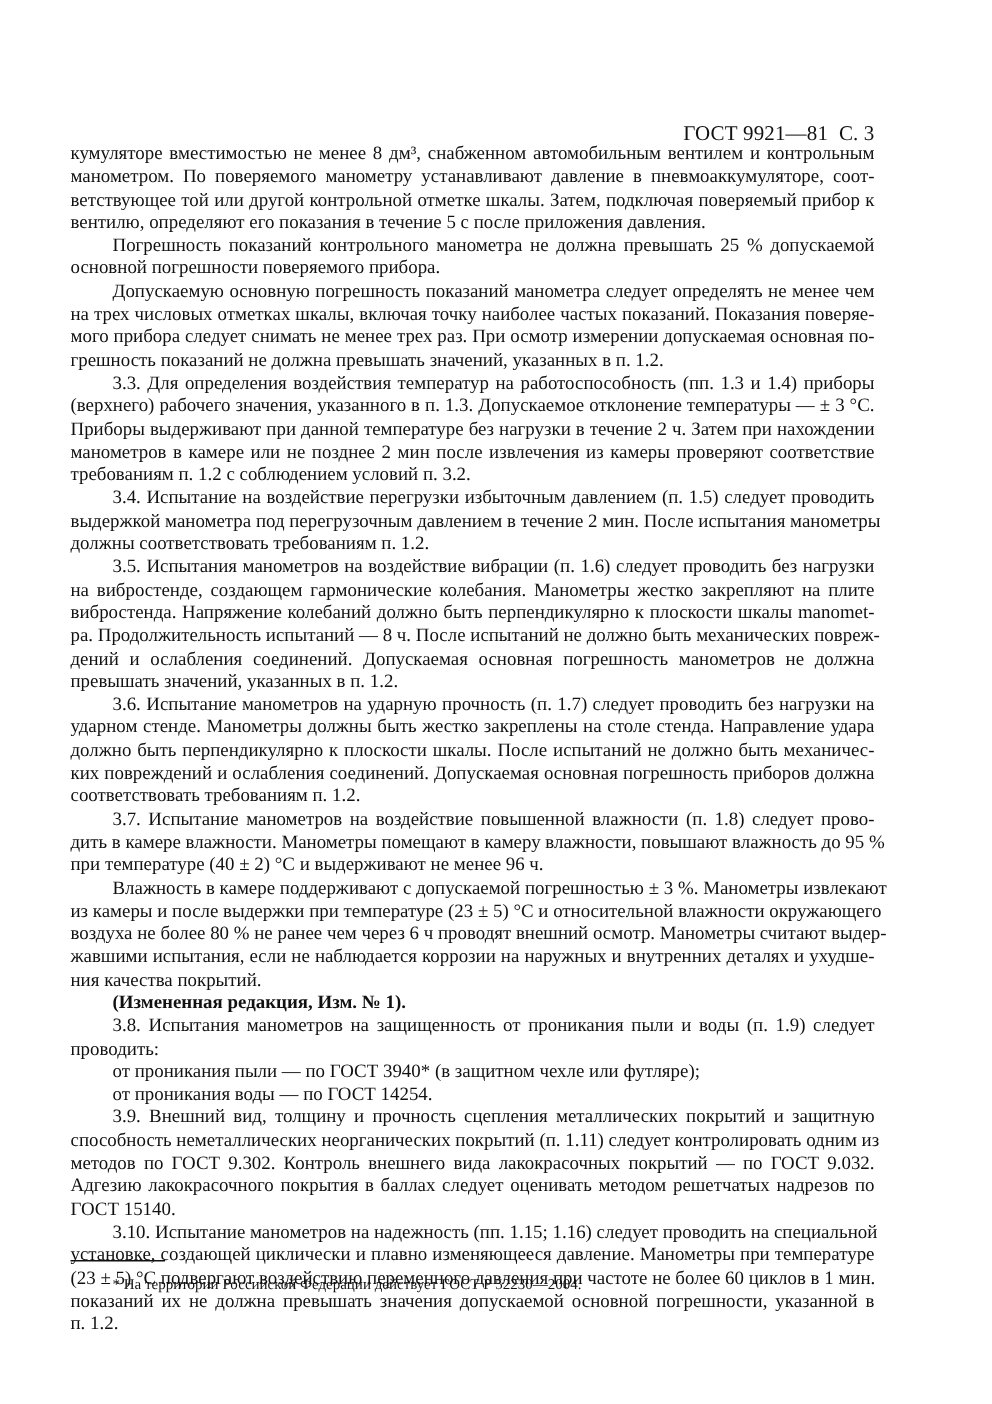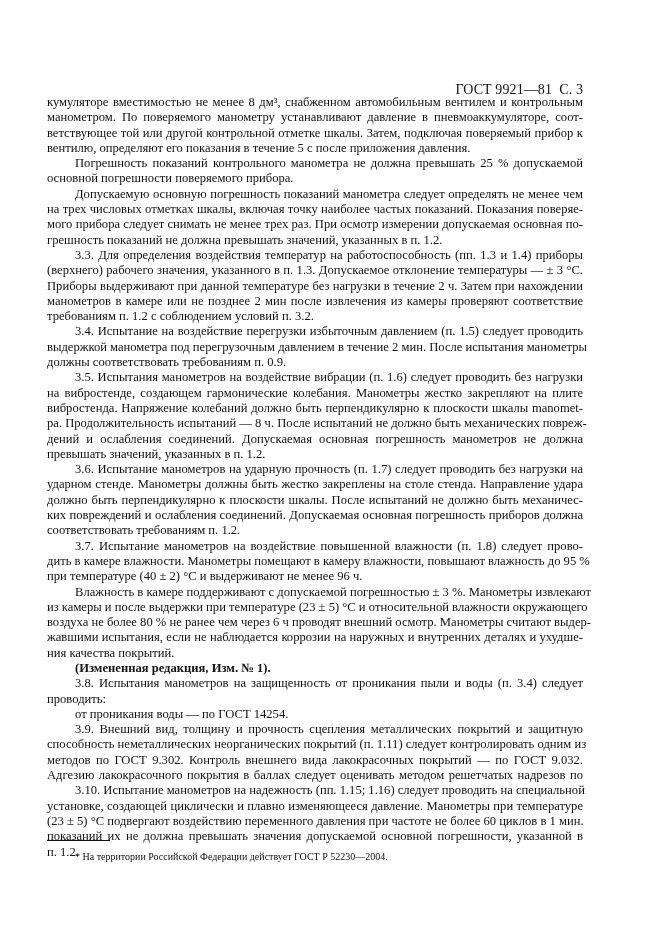--- a/index.html
+++ b/index.html
@@ -42,21 +42,21 @@
     <div class="p">
       <span class="ln ind">3.3.  Для определения воздействия температур на работоспособность (пп. 1.3 и 1.4) приборы</span>
       <span class="ln">(верхнего) рабочего значения, указанного в п. 1.3. Допускаемое отклонение температуры — ± 3 °С.</span>
       <span class="ln">Приборы выдерживают при данной температуре без нагрузки в течение 2 ч. Затем при нахождении</span>
       <span class="ln">манометров в камере или не позднее 2 мин после извлечения из камеры проверяют соответствие</span>
       <span class="ln last">требованиям п. 1.2 с соблюдением условий п. 3.2.</span>
     </div>
     <div class="p">
       <span class="ln ind">3.4.  Испытание на воздействие перегрузки избыточным давлением (п. 1.5) следует проводить</span>
       <span class="ln">выдержкой манометра под перегрузочным давлением в течение 2 мин. После испытания манометры</span>
-      <span class="ln last">должны соответствовать требованиям п. 0.9.</span>
+      <span class="ln last">должны соответствовать требованиям п. 1.2.</span>
     </div>
     <div class="p">
       <span class="ln ind">3.5.  Испытания манометров на воздействие вибрации (п. 1.6) следует проводить без нагрузки</span>
       <span class="ln">на вибростенде, создающем гармонические колебания. Манометры жестко закрепляют на плите</span>
       <span class="ln">вибростенда. Напряжение колебаний должно быть перпендикулярно к плоскости шкалы manomet-</span>
       <span class="ln">ра. Продолжительность испытаний — 8 ч. После испытаний не должно быть механических повреж-</span>
       <span class="ln">дений и ослабления соединений. Допускаемая основная погрешность манометров не должна</span>
       <span class="ln last">превышать значений, указанных в п. 1.2.</span>
     </div>
     <div class="p">
@@ -75,31 +75,35 @@
       <span class="ln ind">Влажность в камере поддерживают с допускаемой погрешностью ± 3 %. Манометры извлекают</span>
       <span class="ln">из камеры и после выдержки при температуре (23 ± 5) °С и относительной влажности окружающего</span>
       <span class="ln">воздуха не более 80 % не ранее чем через 6 ч проводят внешний осмотр. Манометры считают выдер-</span>
       <span class="ln">жавшими испытания, если не наблюдается коррозии на наружных и внутренних деталях и ухудше-</span>
       <span class="ln last">ния качества покрытий.</span>
     </div>
     <div class="p bold">
       <span class="ln ind last">(Измененная редакция, Изм. № 1).</span>
     </div>
     <div class="p">
-      <span class="ln ind">3.8.  Испытания манометров на защищенность от проникания пыли и воды (п. 3.4) следует</span>
+      <span class="ln ind">3.8.  Испытания манометров на защищенность от проникания пыли и воды (п. 1.9) следует</span>
       <span class="ln last">проводить:</span>
+    </div>
+    <div class="p">
+      <span class="ln ind last">от проникания пыли — по ГОСТ 3940* (в защитном чехле или футляре);</span>
     </div>
     <div class="p">
       <span class="ln ind last">от проникания воды — по ГОСТ 14254.</span>
     </div>
     <div class="p">
       <span class="ln ind">3.9.  Внешний вид, толщину и прочность сцепления металлических покрытий и защитную</span>
       <span class="ln">способность неметаллических неорганических покрытий (п. 1.11) следует контролировать одним из</span>
       <span class="ln">методов по ГОСТ 9.302. Контроль внешнего вида лакокрасочных покрытий — по ГОСТ 9.032.</span>
       <span class="ln">Адгезию лакокрасочного покрытия в баллах следует оценивать методом решетчатых надрезов по</span>
+      <span class="ln last">ГОСТ 15140.</span>
     </div>
     <div class="p">
       <span class="ln ind">3.10.  Испытание манометров на надежность (пп. 1.15; 1.16) следует проводить на специальной</span>
       <span class="ln">установке, создающей циклически и плавно изменяющееся давление. Манометры при температуре</span>
       <span class="ln last">(23 ± 5) °С подвергают воздействию переменного давления при частоте не более 60 циклов в 1 мин.</span>
     </div>
     <div class="p">
       <span class="ln">показаний их не должна превышать значения допускаемой основной погрешности, указанной в</span>
       <span class="ln last">п. 1.2.</span>
     </div>

